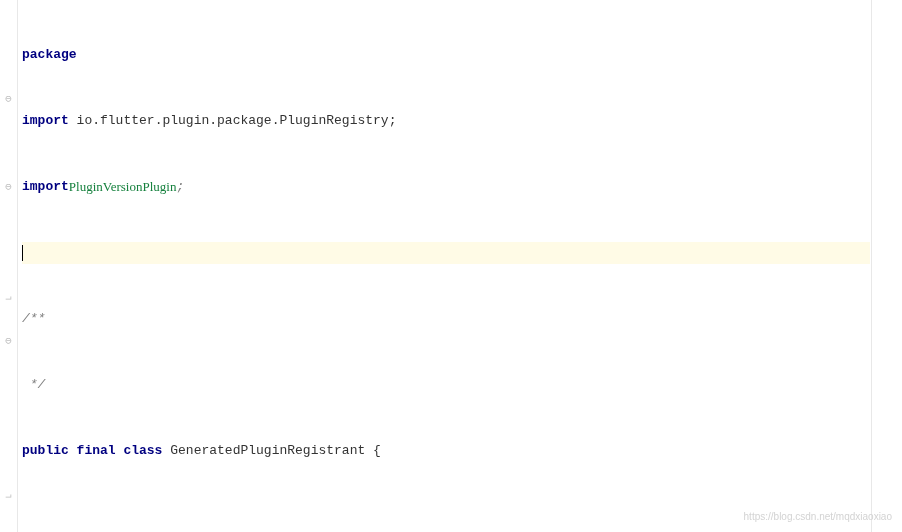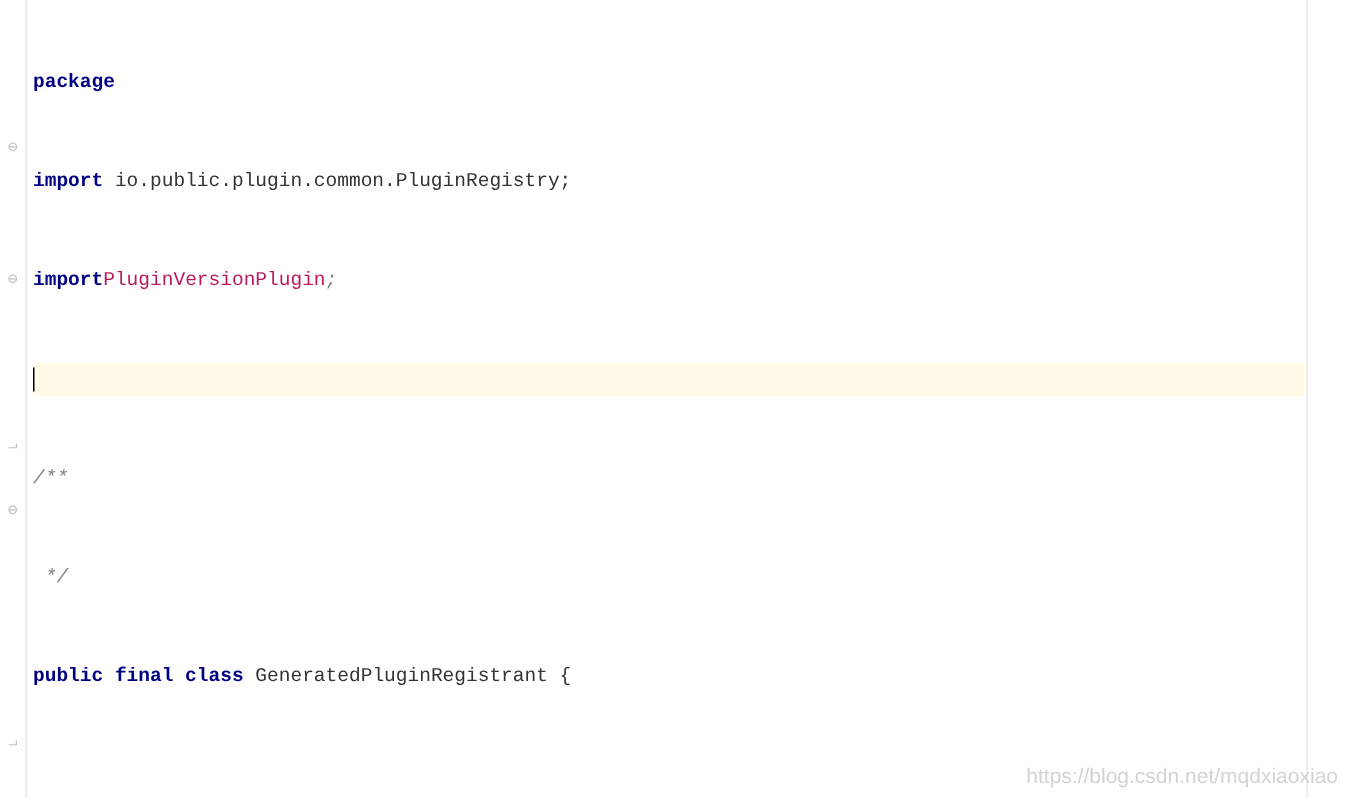--- a/index.html
+++ b/index.html
@@ -42,33 +42,33 @@
     height: 22px;
     display: flex;
     align-items: center;
   }
   .line.highlight {
     background: #fffbe6;
     width: 848px;
   }
   .kw { color: #000080; font-weight: bold; }
   .comment { color: #808080; font-style: italic; }
-  .err { color: #be185d; }
+  .err { color: #15803d; font-family: Liberation Serif, serif; }
   .caret {
     display: inline-block;
     width: 1px;
     height: 16px;
     background: #000000;
     vertical-align: middle;
   }
   .watermark {
     position: absolute;
     right: 10px;
     bottom: 4px;
-    font-size: 14px;
+    font-size: 10px;
     color: #d3d3d3;
     font-family: Arial, sans-serif;
   }
   .right-border {
     position: absolute;
     right: 30px;
     top: 0;
     bottom: 0;
     width: 1px;
     background: #e8e8e8;
@@ -99,21 +99,21 @@
     <div class="gutter-item"></div>
     <div class="gutter-item"></div>
     <div class="gutter-item"></div>
     <div class="gutter-item"></div>
     <div class="gutter-item"></div>
     <div class="gutter-item">⨼</div>
     <div class="gutter-item"></div>
   </div>
   <div class="code-area">
     <div class="line"><span class="kw">package</span></div>
-    <div class="line"><span class="kw">import</span><span> io.public.plugin.common.PluginRegistry;</span></div>
+    <div class="line"><span class="kw">import</span><span> io.flutter.plugin.package.PluginRegistry;</span></div>
     <div class="line"><span class="kw">import</span><span class="err">PluginVersionPlugin</span><span class="comment">;</span></div>
     <div class="line highlight"><span class="caret"></span></div>
     <div class="line"><span class="comment">/**</span></div>
     <div class="line"><span class="comment"> */</span></div>
     <div class="line"><span class="kw">public final class</span><span> GeneratedPluginRegistrant {</span></div>
     
     
     
     
     

